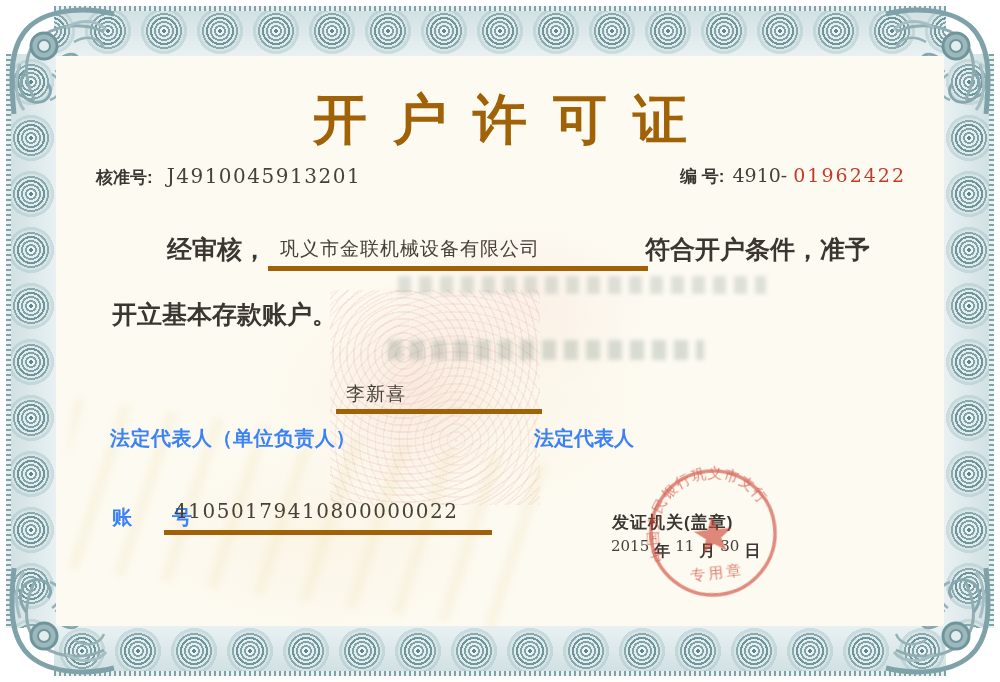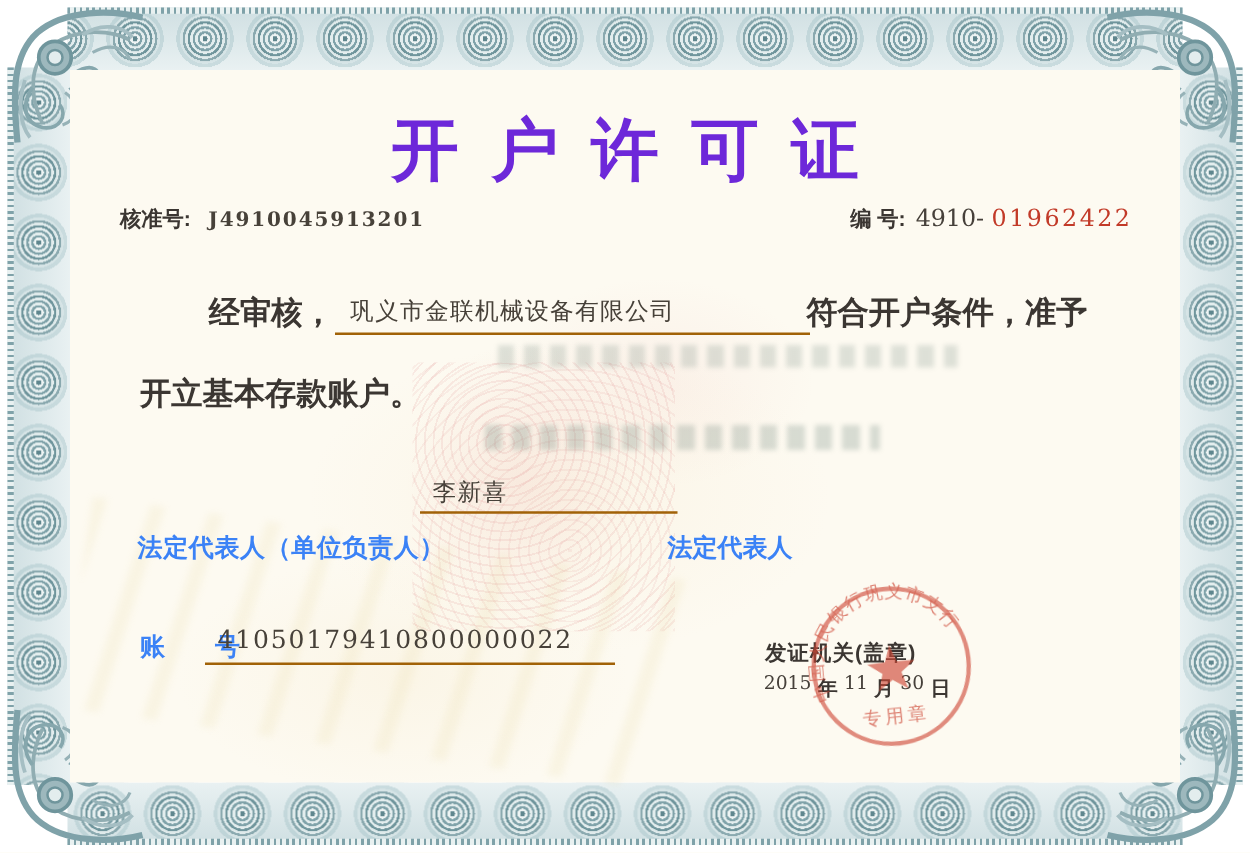--- a/index.html
+++ b/index.html
@@ -85,35 +85,35 @@
     background:repeating-linear-gradient(100deg,rgba(228,212,150,.28) 0 12px,transparent 12px 46px);
     filter:blur(3px);transform:rotate(8deg);}
 
   
   .abs{position:absolute;white-space:nowrap;}
   .label{color:#3b3632;}
   .serif-val{font-family:"DejaVu Serif","Liberation Serif",serif;color:#474139;}
   .title{
     left:0;right:0;top:84px;text-align:center;
     font-family:"DejaVu Serif","Liberation Serif",serif;
-    font-size:54px;font-weight:700;color:#6d28d9;
+    font-size:54px;font-weight:700;color:#a16207;
     letter-spacing:26px;text-indent:26px;
   }
   .approval{left:96px;top:164px;font-size:17px;font-weight:600;}
-  .approval .serif-val{font-size:16px;letter-spacing:1.5px;margin-left:14px;font-weight:700;}
+  .approval .serif-val{font-size:20px;letter-spacing:1.5px;margin-left:14px;font-weight:400;}
   .serial{right:94px;top:164px;font-size:17px;font-weight:600;}
   .serial .prefix{font-family:"DejaVu Serif","Liberation Serif",serif;font-weight:400;font-size:19px;margin-left:8px;color:#46403a;}
   .serial .red{font-family:"DejaVu Serif","Liberation Serif",serif;font-weight:400;font-size:19px;color:#c23a28;letter-spacing:2px;margin-left:6px;}
 
   .big{font-size:25px;font-weight:600;color:#3b3632;}
   .intro{left:167px;top:233px;}
   .after-company{left:645px;top:233px;}
   .line2{left:112px;top:298px;}
 
-  .fill{border-bottom:2px solid #a16207;height:30px;}
+  .fill{border-bottom:5px solid #a16207;height:30px;}
   .fill .serif-val{font-size:19px;letter-spacing:1px;}
   .fill-company{left:268px;top:236px;width:368px;padding-left:12px;}
   .fill-rep{left:336px;top:381px;width:196px;padding-left:10px;height:28px;}
   .fill-bank{left:618px;top:381px;width:268px;padding-left:8px;height:28px;}
   .fill-account{left:164px;top:458px;width:318px;padding-left:10px;height:31px;margin-top:41px;}
   .fill-account .serif-val{font-size:20px;letter-spacing:1.5px;}
 
   .mid-label{font-size:20px;font-weight:600;color:#3b82f6;margin-top:43px;}
   .lbl-rep{left:110px;top:382px;letter-spacing:.5px;}
   .lbl-bank{left:534px;top:382px;}

